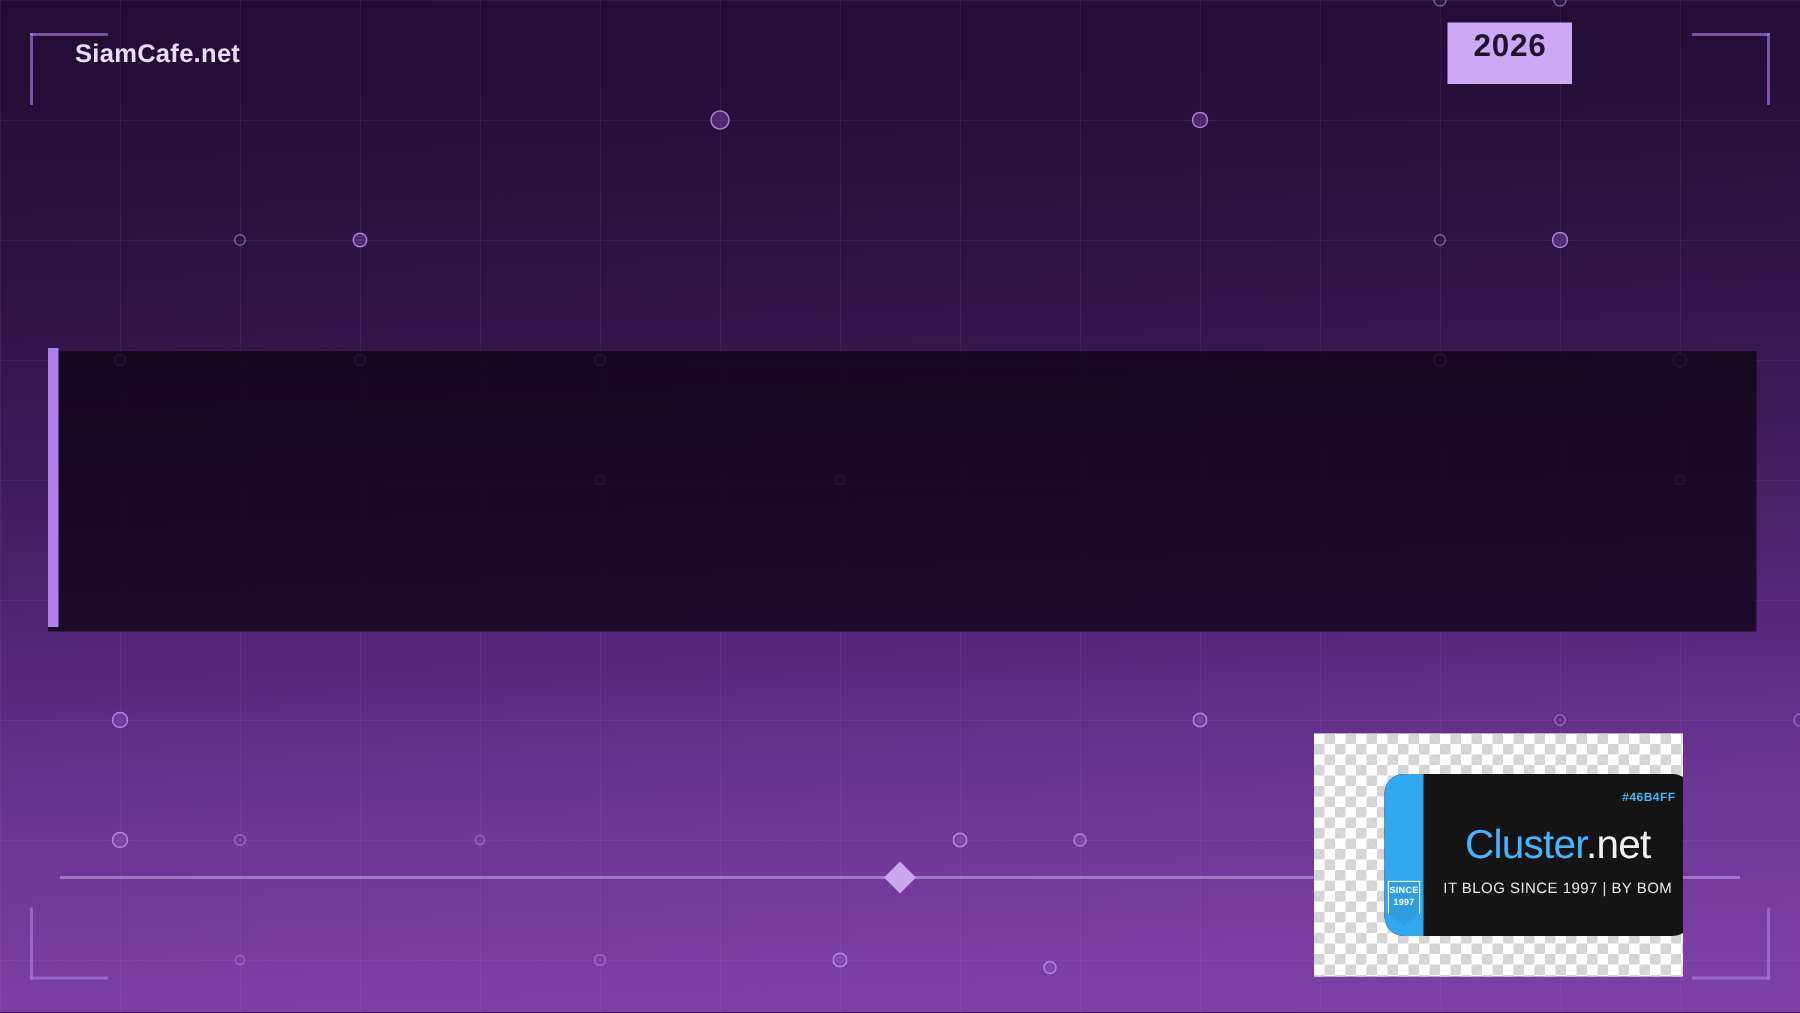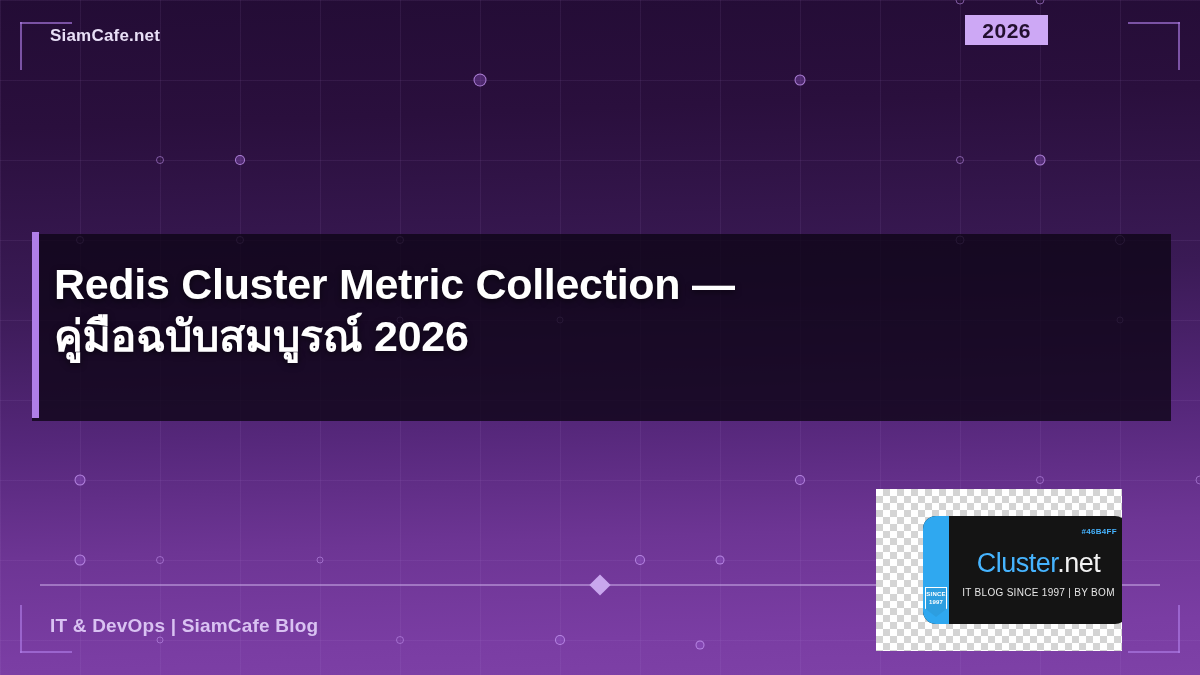--- a/index.html
+++ b/index.html
@@ -77,21 +77,21 @@
     color:#e8dff6;
     letter-spacing:0.2px;
     white-space:nowrap;
   }
 
   #year-badge {
     position:absolute; right:152px; top:15px;
     background:#cda8f5;
     color:#23102f;
     font-size:21px; font-weight:bold;
-    padding:4px 17px 3px 17px;
+    padding:4px 17px 14px 17px;
     letter-spacing:0.5px;
     line-height:1.1;
   }
 
   
   #title-band {
     position:absolute;
     left:32px; top:234px;
     width:1139px; height:187px;
     background:rgba(14,5,22,0.80);
@@ -271,26 +271,23 @@
     <i class="h"></i>
     <i class="v"></i>
   </div>
 
   <div id="site-name">SiamCafe.net</div>
 
   <div id="year-badge">2026</div>
 
   <div id="title-band"></div>
   <div id="title-accent"></div>
-  <div id="title-text">Redis Cluster Metric Collection —
-คู่มือฉบับสมบูรณ์ 2026</div>
 
   <div id="footer-divider"></div>
   <div id="footer-diamond"></div>
-  <div id="footer-text">IT &amp; DevOps | SiamCafe Blog</div>
 
   <div id="logo-card">
     <div id="logo-inner">
       <div id="logo-ribbon-col">
         <div id="logo-ribbon-badge">
           <span class="ribbon-line">SINCE</span>
           <span class="ribbon-line">1997</span>
         </div>
       </div>
       <div id="logo-body">

